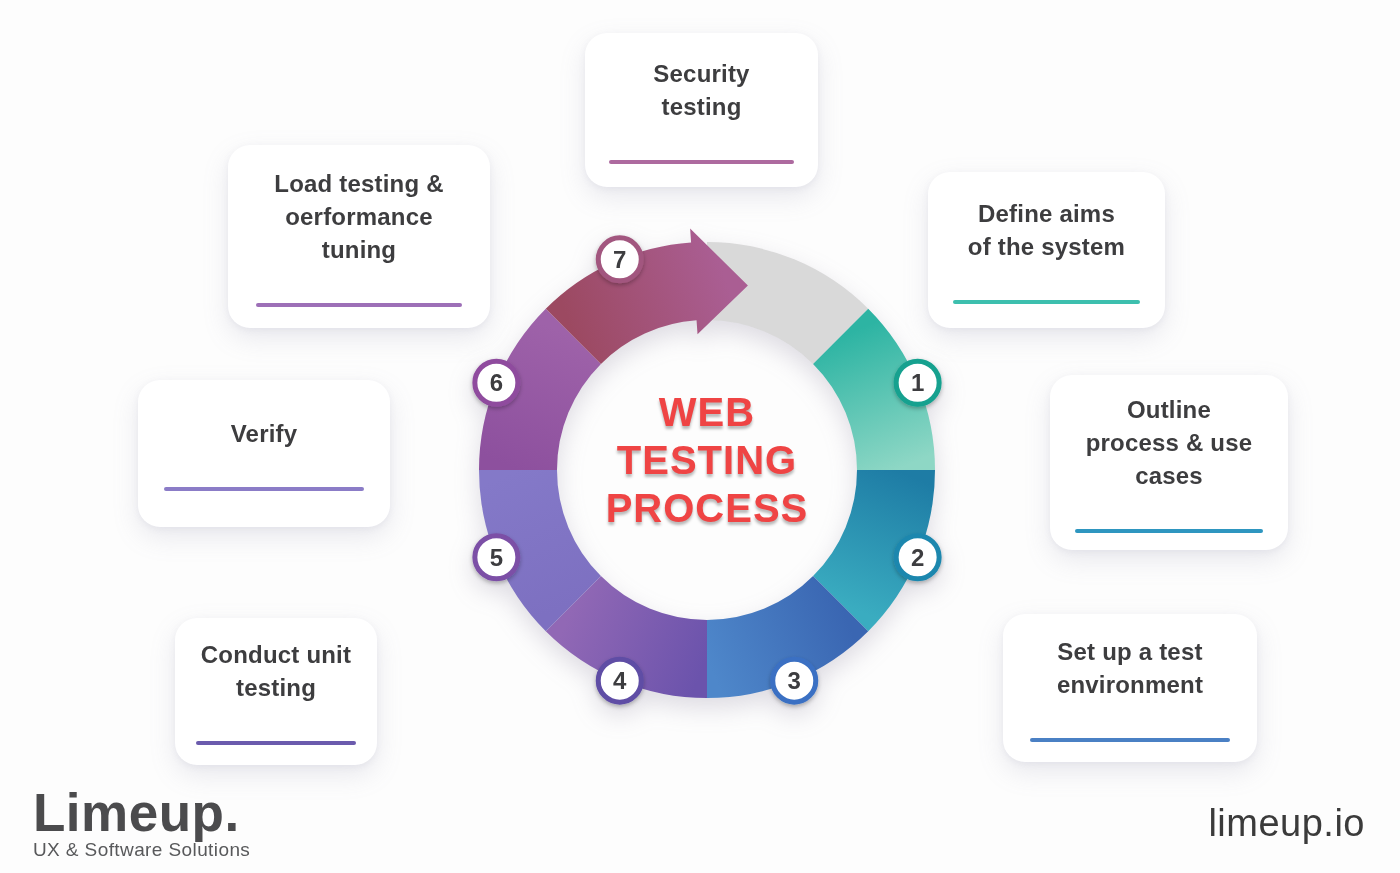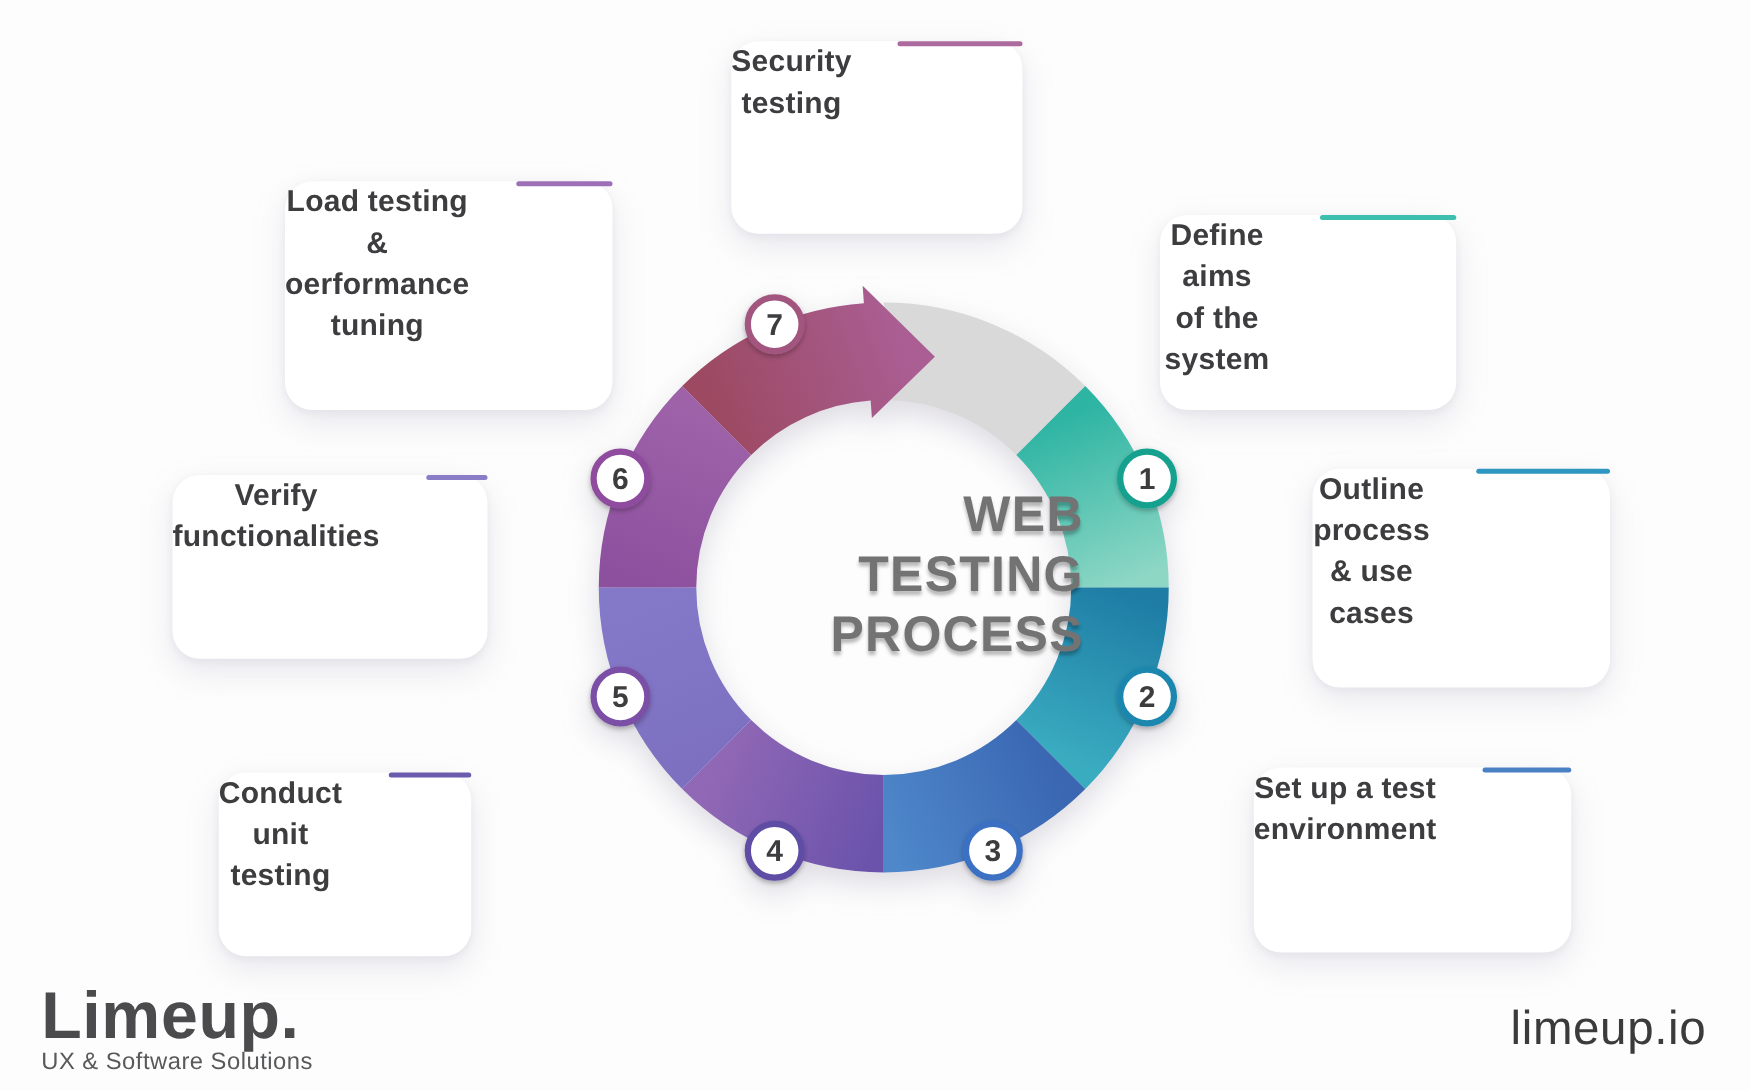--- a/index.html
+++ b/index.html
@@ -8,29 +8,29 @@
     position:relative;width:1400px;height:873px;overflow:hidden;
     background:#fdfdfd;font-family:"Liberation Sans",sans-serif;
   }
   
   .wheel-svg{
     position:absolute;left:447px;top:210px;width:520px;height:520px;
     filter:drop-shadow(0 10px 12px rgba(110,100,130,0.22));
   }
   .wheel-title{
     position:absolute;left:547px;top:388px;width:320px;
-    text-align:right;font-size:40px;line-height:48px;font-weight:700;
-    color:#737373;letter-spacing:1px;
+    text-align:center;font-size:40px;line-height:48px;font-weight:700;
+    color:#ef4444;letter-spacing:1px;
     text-shadow:0 3px 3px rgba(0,0,0,0.28);
   }
   
   .card{
     position:absolute;background:#ffffff;border-radius:22px;
     box-shadow:0 10px 26px rgba(140,140,165,0.18),0 2px 6px rgba(140,140,165,0.10);
-    display:flex;flex-direction:row;align-items:flex-start;justify-content:center;
+    display:flex;flex-direction:column;align-items:center;justify-content:center;
     gap:37px;
   }
   .card-text{
     text-align:center;font-size:24px;line-height:33px;font-weight:700;
     color:#3d3d3f;letter-spacing:0.2px;
   }
   .card-underline{width:79%;height:4px;border-radius:2px;}
   .card--security-testing{left:585px;top:33px;width:233px;height:154px;}
   .card--load-testing{left:228px;top:145px;width:262px;height:183px;}
   .card--verify-functionalities{left:138px;top:380px;width:252px;height:147px;}
@@ -142,21 +142,20 @@
         <div class="card-text">
           <div>Load testing &amp;</div>
           <div>oerformance</div>
           <div>tuning</div>
         </div>
         <div class="card-underline" style="background: rgb(157, 111, 183);"></div>
       </div>
       <div class="card card--verify-functionalities">
         <div class="card-text">
           <div>Verify</div>
-          <div>functionalities</div>
         </div>
         <div class="card-underline" style="background: rgb(139, 124, 199);"></div>
       </div>
       <div class="card card--unit-testing">
         <div class="card-text">
           <div>Conduct unit</div>
           <div>testing</div>
         </div>
         <div class="card-underline" style="background: rgb(107, 91, 173);"></div>
       </div>

